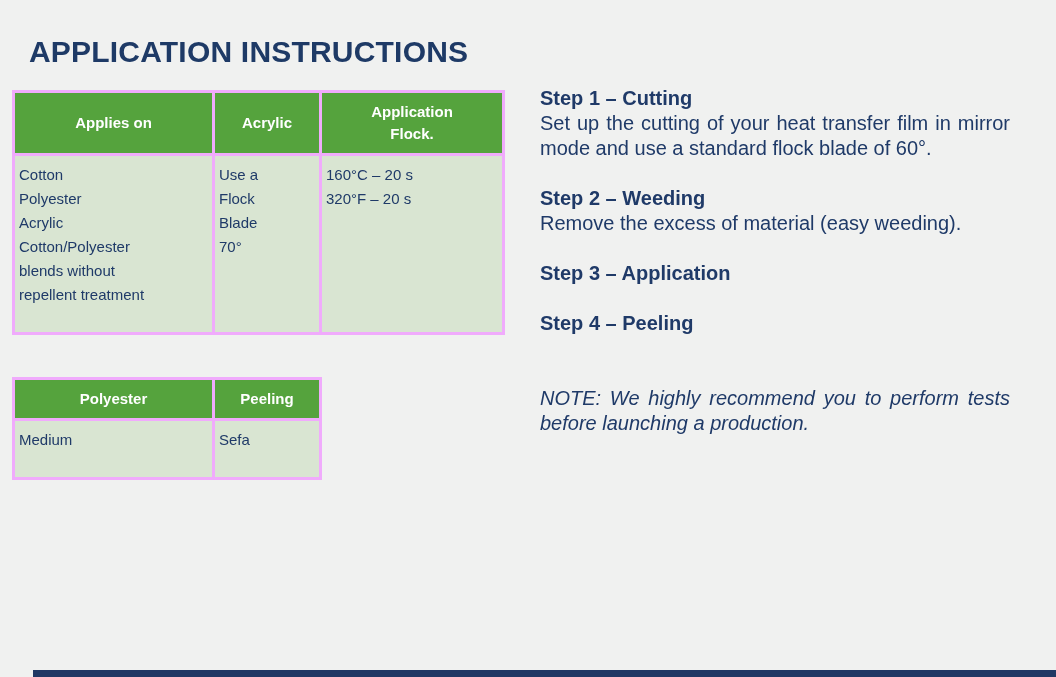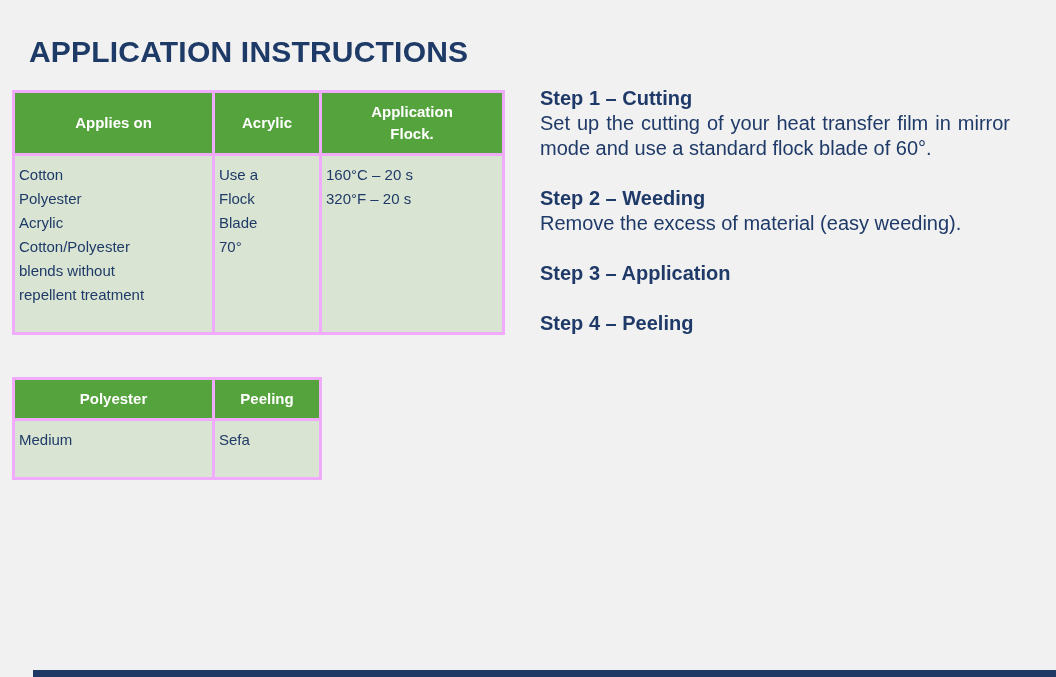--- a/index.html
+++ b/index.html
@@ -132,16 +132,17 @@
   </div>
 
   <div class="step-block">
     <div class="step-heading">Step 3 – Application</div>
   </div>
 
   <div class="step-block">
     <div class="step-heading">Step 4 – Peeling</div>
   </div>
 
+  <div class="note-block">NOTE: We highly recommend you to perform tests before launching a production.</div>
 
 </div>
 
 <div class="footer-bar"></div>
 
 </body></html>

